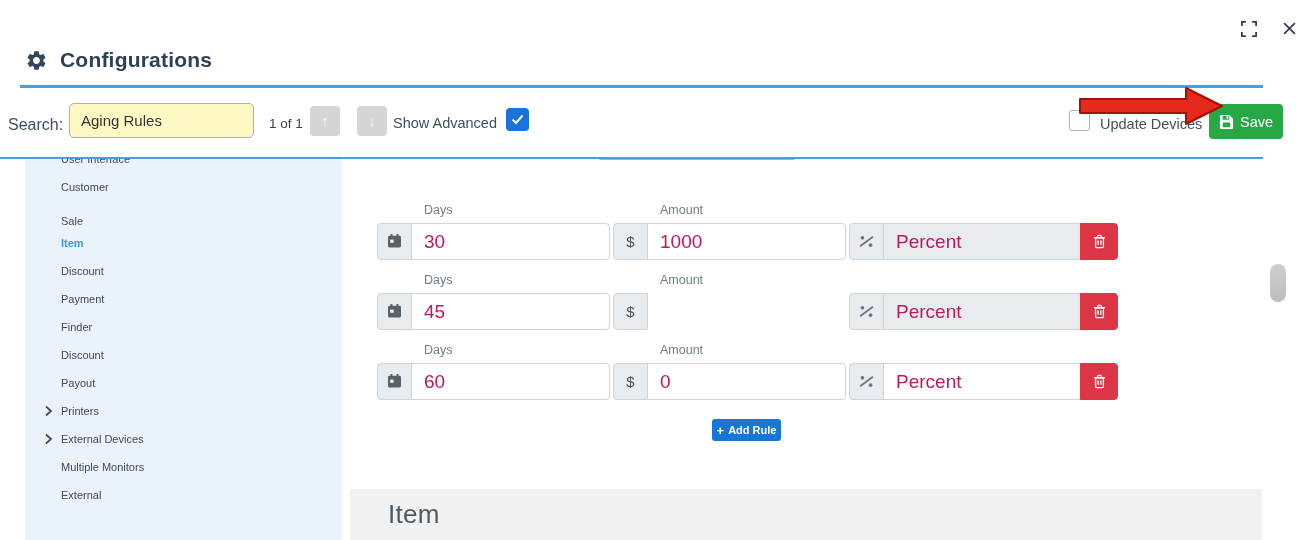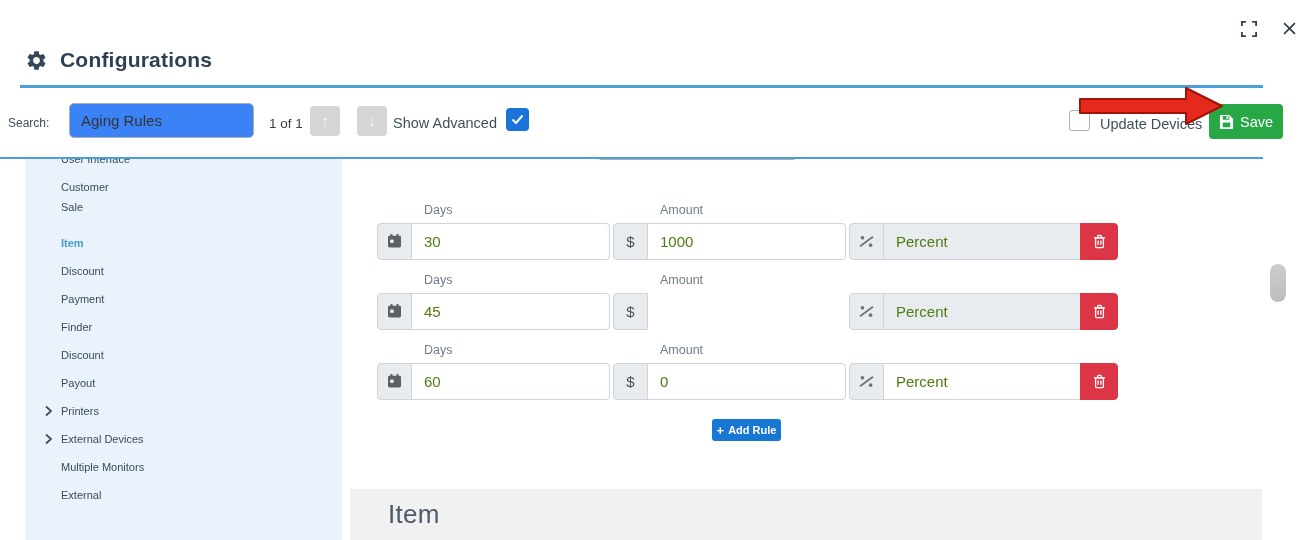--- a/index.html
+++ b/index.html
@@ -12,22 +12,22 @@
   .header-line { position:absolute; left:20px; top:69px; width:1243px; height:3px; background:#4a9fd8; }
   .toolbar-line { position:absolute; left:0; top:141px; width:1263px; height:2px; background:#4a9fd8; }
 
   .win-ctrl { position:absolute; top:4px; background:none; border:none; cursor:pointer; line-height:0; }
   .win-fullscreen { left:1241px; top:5px; }
   .win-close { left:1283px; top:6px; }
 
   .gear { position:absolute; left:25px; top:33px; line-height:0; }
   .title { position:absolute; left:60px; top:32px; font-size:21px; font-weight:700; color:#2e4154; letter-spacing:.2px; }
 
-  .search-label { position:absolute; left:8px; top:100px; font-size:12px; color:#3f4e5e; }
-  .search-input { position:absolute; left:69px; top:87px; width:185px; height:35px; border:1px solid #a9b0b7; border-radius:5px; padding:0 11px; font-size:15px; color:#333; font-family:inherit; outline:none; background:#3b82f6; }
+  .search-label { position:absolute; left:8px; top:100px; font-size:16px; color:#3f4e5e; }
+  .search-input { position:absolute; left:69px; top:87px; width:185px; height:35px; border:1px solid #a9b0b7; border-radius:5px; padding:0 11px; font-size:15px; color:#333; font-family:inherit; outline:none; background:#fef9c3; }
   .result-count { position:absolute; left:269px; top:100px; font-size:13.5px; color:#383f46; }
   .nav-btn { position:absolute; top:90px; width:30px; height:30px; background:#d5d5d5; border:none; border-radius:4px; color:#f4f6f8; font-size:15px; font-weight:700; line-height:28px; text-align:center; cursor:default; }
   .nav-up { left:310px; } .nav-down { left:357px; }
   .show-adv-label { position:absolute; left:393px; top:99px; font-size:14.5px; color:#3f4e5e; }
   .cb-checked { position:absolute; left:506px; top:92px; width:23px; height:23px; background:#1a73d9; border-radius:4px; display:flex; align-items:center; justify-content:center; cursor:pointer; }
   .cb-unchecked { position:absolute; left:1069px; top:94px; width:21px; height:21px; background:#fff; border:1px solid #aab1b8; border-radius:3px; cursor:pointer; }
   .update-label { position:absolute; left:1100px; top:100px; font-size:14.5px; color:#3f4e5e; }
   .save-btn { position:absolute; left:1209px; top:88px; width:74px; height:35px; background:#28a745; border:none; border-radius:4px; color:#fff; font-size:14.5px; font-family:inherit; display:flex; align-items:center; justify-content:center; gap:6px; cursor:pointer; }
 
   .annotation-arrow { position:absolute; left:1076px; top:85px; z-index:40; line-height:0; pointer-events:none; }
@@ -42,21 +42,21 @@
   .content { position:absolute; left:0; top:0; width:1306px; height:540px; z-index:1; }
   .action-label { position:absolute; left:392px; top:131px; font-size:15px; color:#3f4e5e; }
   .action-input { position:absolute; left:597px; top:129px; width:200px; height:31px; border:1px solid #a9b0b7; border-radius:4px; background:#fff; outline:none; font-family:inherit; padding:0 10px; font-size:14px; color:#333; }
   .aging-heading { position:absolute; left:392px; top:196px; font-size:16px; color:#3a4757; }
 
   .rule-row { position:absolute; left:377px; width:741px; height:57px; }
   .flabel { position:absolute; top:0; font-size:12.5px; color:#707c89; }
   .days-label { left:47px; } .amount-label { left:283px; }
   .ctl { position:absolute; top:20px; height:37px; }
   .addon { background:#e9ecef; border:1px solid #ced4da; display:flex; align-items:center; justify-content:center; width:35px; color:#495057; font-size:15px; }
-  .fld { border:1px solid #ced4da; font-size:15px; color:#4d7c0f; padding:16px 12px; background:#fff; outline:none; font-family:inherit; }
+  .fld { border:1px solid #ced4da; font-size:19px; color:#be185d; padding:16px 12px; background:#fff; outline:none; font-family:inherit; }
   .addon-cal { left:0; border-radius:4px 0 0 4px; }
   .fld-days { left:34px; width:199px; border-radius:0 4px 4px 0; }
   .addon-dollar { left:236px; border-radius:4px 0 0 4px; }
   .fld-amount { left:270px; width:199px; border-radius:0 4px 4px 0; }
   .addon-pct { left:472px; border-radius:4px 0 0 4px; }
   .fld-unit { left:506px; width:198px; border-radius:0; }
   .fld-unit.disabled { background:#e9ecef; }
   .trash-btn { left:703px; width:38px; background:#dc3545; border:1px solid #dc3545; border-radius:0 4px 4px 0; display:flex; align-items:center; justify-content:center; cursor:pointer; }
 
   .add-rule-btn { position:absolute; left:712px; top:419px; width:69px; height:22px; background:#1777d3; border:none; border-radius:3px; color:#fff; font-size:11px; font-weight:700; font-family:inherit; display:flex; align-items:center; justify-content:center; gap:4px; cursor:pointer; }
@@ -189,21 +189,21 @@
     <span class="side-label">User Interface</span>
   </div>
       <div class="side-item" style="top: 34px;">
     <span class="chev" style="visibility: hidden;">
       <svg width="11" height="12" viewBox="0 0 10 12" fill="none" stroke="#3c4b5c" stroke-width="1.7">
             <path d="M2.5 1.5L7.5 6 2.5 10.5"></path>
           </svg>
     </span>
     <span class="side-label">Customer</span>
   </div>
-      <div class="side-item" style="top: 54px;">
+      <div class="side-item" style="top: 68px;">
     <span class="chev" style="visibility: hidden;">
       <svg width="11" height="12" viewBox="0 0 10 12" fill="none" stroke="#3c4b5c" stroke-width="1.7">
             <path d="M2.5 1.5L7.5 6 2.5 10.5"></path>
           </svg>
     </span>
     <span class="side-label">Sale</span>
   </div>
       <div class="side-item active" style="top: 90px;">
     <span class="chev" style="visibility: hidden;">
       <svg width="11" height="12" viewBox="0 0 10 12" fill="none" stroke="#3c4b5c" stroke-width="1.7">

